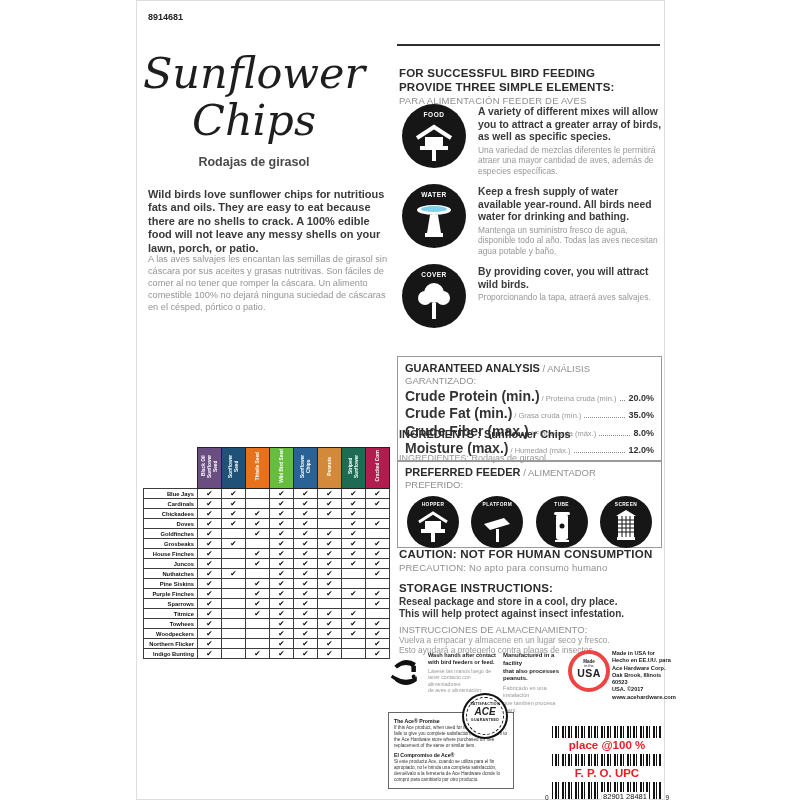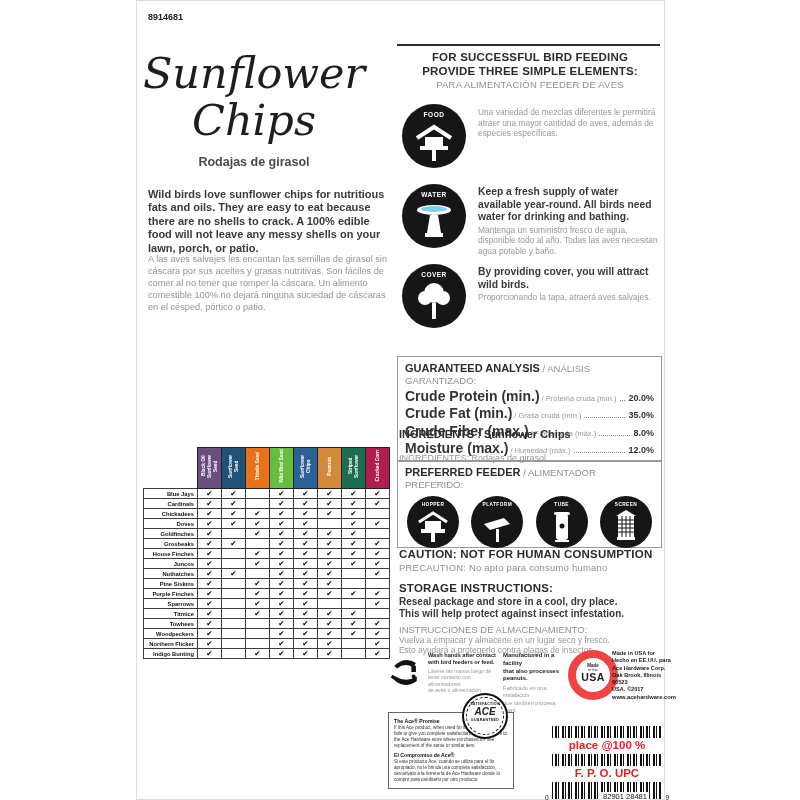--- a/index.html
+++ b/index.html
@@ -27,21 +27,21 @@
   .species-table th.colhead span{writing-mode:vertical-rl;transform:rotate(180deg);
        display:inline-block;font-size:4.8px;line-height:1.25;color:#fff;font-weight:bold;
        max-height:34px;text-align:center;}
   .species-table td{border:1px solid #3d3d3d;height:9px;padding:0;}
   .species-table td.rowlabel{width:50px;font-size:5.8px;font-weight:bold;text-align:right;
        padding-right:3px;color:#111;}
   .species-table td.check{width:23px;text-align:center;font-size:7.5px;line-height:1;color:#000;}
 
   
   .toprule{position:absolute;left:397px;top:44px;width:263px;height:2px;background:#2e2e2e;}
-  .rc-head{position:absolute;left:399px;top:51px;width:262px;text-align:center;}
+  .rc-head{position:absolute;left:399px;top:67px;width:262px;}
   .h-en{font-size:11.5px;font-weight:bold;color:#2b2b2b;line-height:1.2;letter-spacing:.2px;}
   .h-es{font-size:9.5px;color:#8f8f8f;line-height:1.2;letter-spacing:.2px;}
   .elem-row{position:absolute;left:402px;width:260px;display:flex;}
   .elem-icon{width:64px;height:64px;border-radius:50%;background:#161616;position:relative;
        flex:0 0 64px;}
   .elem-icon .iclabel{position:absolute;top:7px;left:0;width:100%;text-align:center;
        color:#fff;font-size:6.5px;font-weight:bold;letter-spacing:.5px;}
   .elem-icon svg{position:absolute;left:10px;top:15px;}
   .elem-text{margin-left:12px;padding-top:2px;width:184px;}
   .e-en{font-size:10.3px;font-weight:bold;color:#3a3a3a;line-height:1.22;}
@@ -76,21 +76,21 @@
   
   .pre{white-space:pre-line;}
   .wash-icon{position:absolute;left:388px;top:653px;}
   .wash-text{position:absolute;left:428px;top:652px;width:72px;}
   .wt-en{font-size:5.6px;font-weight:bold;color:#222;line-height:1.25;}
   .wt-es{font-size:5.2px;color:#989898;line-height:1.25;margin-top:2px;}
   .facility{position:absolute;left:503px;top:652px;width:62px;}
   .fa-en{font-size:6px;font-weight:bold;color:#222;line-height:1.3;}
   .fa-es{font-size:5.6px;color:#989898;line-height:1.3;margin-top:2px;}
   .usa-seal{position:absolute;left:568px;top:650px;width:34px;height:34px;border-radius:50%;
-      border:8px solid #ef4444;text-align:center;background:#fff;}
+      border:4px solid #ef4444;text-align:center;background:#fff;}
   .usa-seal .s1{font-size:4.5px;font-weight:bold;margin-top:5px;}
   .usa-seal .s2{font-size:3.8px;}
   .usa-seal .s3{font-size:10.5px;font-weight:bold;letter-spacing:.5px;line-height:1;}
   .address{position:absolute;left:612px;top:650px;width:60px;font-size:5.6px;font-weight:bold;
       color:#222;line-height:1.3;}
   .website{position:absolute;left:612px;top:694px;font-size:5.8px;font-weight:bold;color:#222;}
 
   
   .promise{position:absolute;left:388px;top:712px;width:114px;border:1px solid #666;
       padding:5px;background:#fff;}
@@ -349,20 +349,21 @@
     <div class="elem-icon">
       <span class="iclabel">FOOD</span>
       <svg width="44" height="44" viewBox="0 0 44 44">
         <path d="M5 19 L22 8 L39 19" stroke="#fff" stroke-width="4" fill="none"></path>
         <rect x="13" y="18" width="18" height="9" fill="#fff"></rect>
         <rect x="8" y="27" width="28" height="4" fill="#fff"></rect>
         <rect x="20" y="31" width="4" height="11" fill="#fff"></rect>
       </svg>
     </div>
     <div class="elem-text">
+      <div class="e-en">A variety of different mixes will allow you to attract a greater array of birds, as well as specific species.</div>
       <div class="e-es">Una variedad de mezclas diferentes le permitirá atraer una mayor cantidad de aves, además de especies específicas.</div>
     </div>
   </div>
 
   <div class="elem-row" style="top:184px;">
     <div class="elem-icon">
       <span class="iclabel">WATER</span>
       <svg width="44" height="44" viewBox="0 0 44 44">
         <ellipse cx="22" cy="11" rx="17" ry="5" fill="#fff"></ellipse>
         <ellipse cx="22" cy="10" rx="13" ry="3" fill="#7ed0ee"></ellipse>

